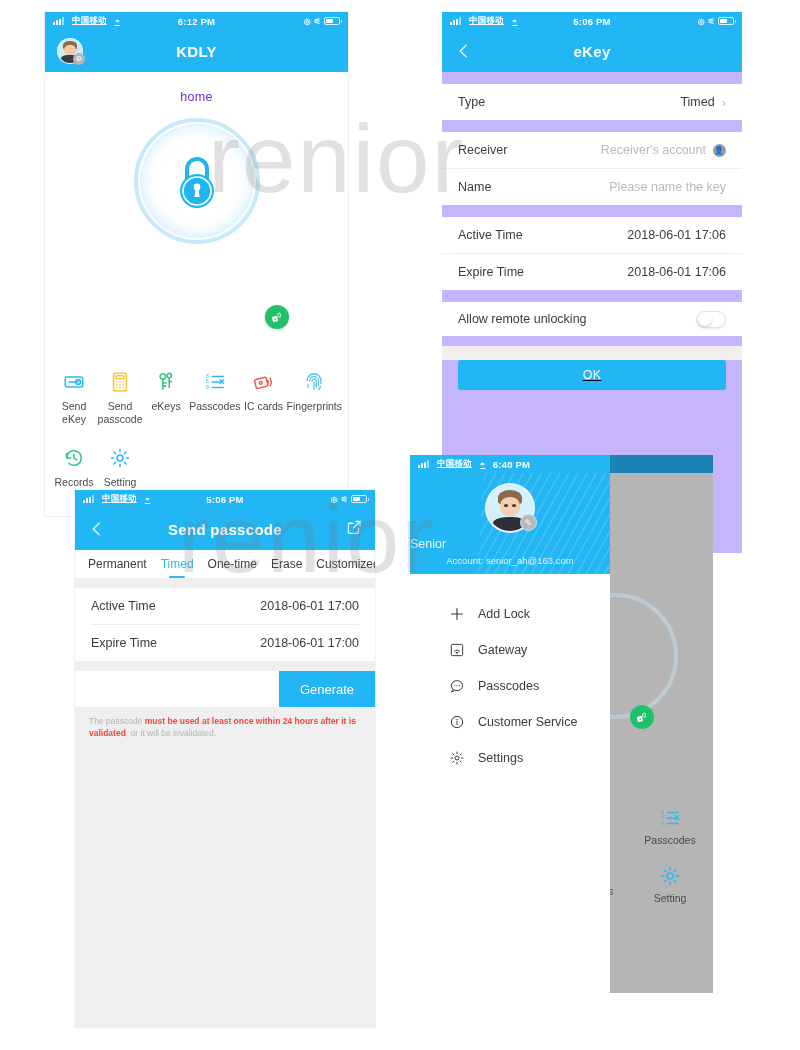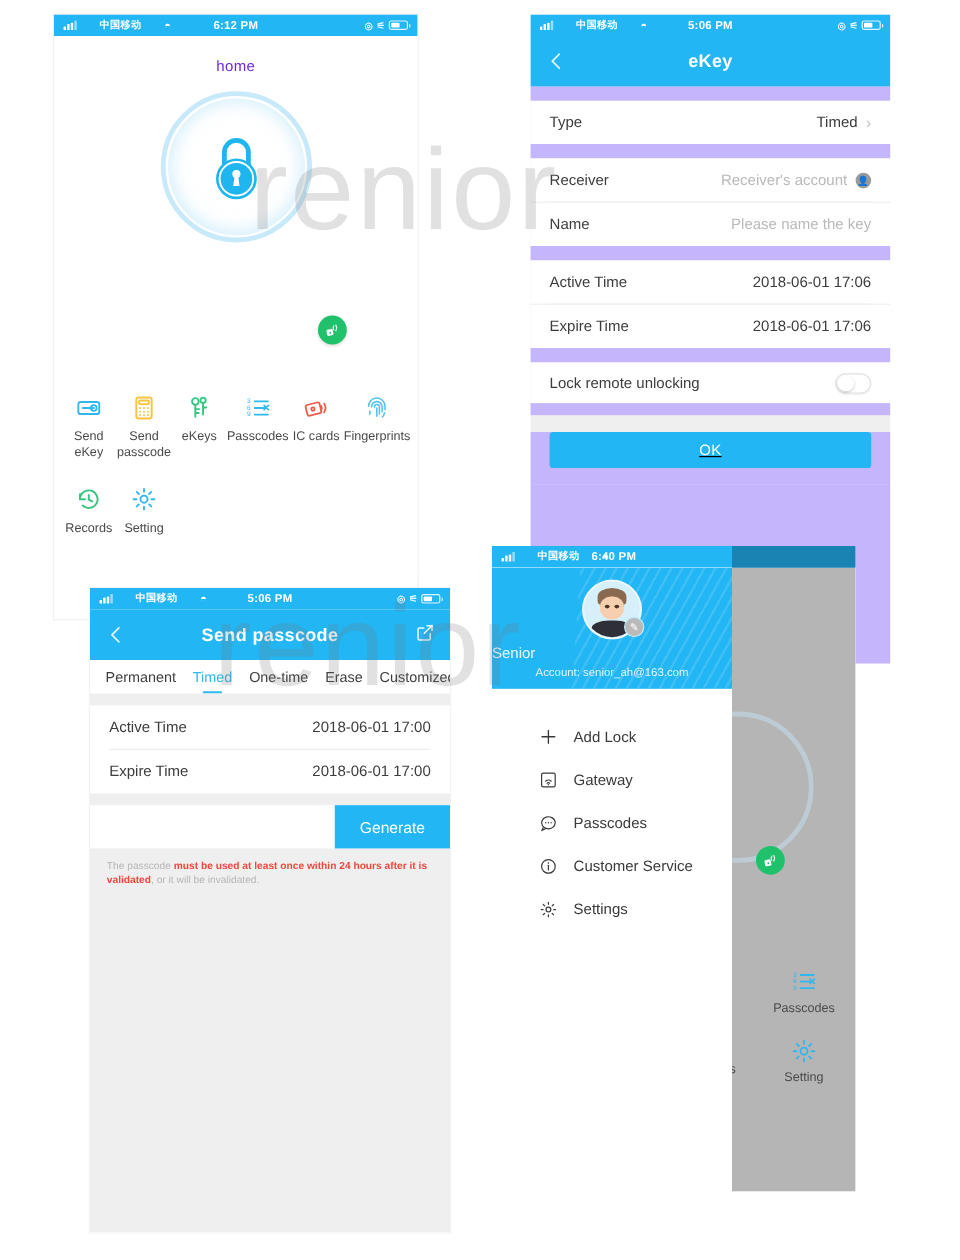--- a/index.html
+++ b/index.html
@@ -38,21 +38,21 @@
               box-shadow: 0 0 0 1px #f3f3f3; }
   .phone.p4 { left: 410px; top: 455px; width: 303px; height: 538px; z-index: 40; }
 
   
   .statusbar {
     height: 18px; background: #22b6f5; color: #fff;
     display: flex; align-items: center;
     font-size: 9px; font-weight: bold;
     padding: 0 8px; position: relative;
   }
-  .sb-left { display: flex; align-items: center; gap: 19px; }
+  .sb-left { display: flex; align-items: center; gap: 8px; text-decoration: underline; }
   .sb-bars { display: flex; align-items: flex-end; gap: 1px; height: 8px; }
   .sb-bars i { display: block; width: 2px; background: #fff; border-radius: .5px; }
   .sb-bars i:nth-child(1){ height: 3px; }
   .sb-bars i:nth-child(2){ height: 5px; }
   .sb-bars i:nth-child(3){ height: 6.5px; }
   .sb-bars i:nth-child(4){ height: 8px; background: rgba(255,255,255,.55); }
   .sb-carrier { font-size: 8.5px; letter-spacing: .2px; }
   .sb-wifi { font-size: 9px; line-height: 1; }
   .sb-center {
     position: absolute; left: 0; right: 0; text-align: center;
@@ -289,20 +289,31 @@
         <span class="sb-wifi">◓</span>
       </div>
       <div class="sb-center">6:12 PM</div>
       <div class="sb-right">
         <span class="sb-ico">◎</span>
         <span class="sb-ico">⚟</span>
         <span class="sb-batt">
             <i></i>
           </span>
       </div>
+    </div>
+    <div class="navbar">
+      <div class="nav-avatar">
+        <span class="face">
+            <span class="hair"></span>
+            <span class="skin"></span>
+            <span class="body"></span>
+          </span>
+        <span class="badge">⚙</span>
+      </div>
+      <div class="nav-title">KDLY</div>
     </div>
     <div class="p1-body">
       <div class="p1-home">home</div>
 
       <div class="lock-wrap">
         <div class="ring-outer"></div>
         <div class="ring-glow"></div>
         <div class="lock-ico">
           <svg viewBox="0 0 56 64">
             <path d="M18 30 V20 a10 10 0 0 1 20 0 v10" fill="none" stroke="#1fb6f0" stroke-width="4" stroke-linecap="round"></path>
@@ -501,21 +512,21 @@
         <span class="val">2018-06-01 17:06</span>
       </div>
       <div class="divider"></div>
       <div class="row">
         <span class="lbl">Expire Time</span>
         <span class="val">2018-06-01 17:06</span>
       </div>
       <div class="gap" style="height:12px"></div>
 
       <div class="row" style="height:34px">
-        <span class="lbl">Lock remote unlocking</span>
+        <span class="lbl">Allow remote unlocking</span>
         <span class="toggle">
             <i></i>
           </span>
       </div>
       <div class="gap" style="height:10px"></div>
 
       <div class="gap" style="padding-bottom:14px;height:auto">
         <div class="btn-ok">OK</div>
       </div>
       <div class="gap" style="height:166px"></div>

